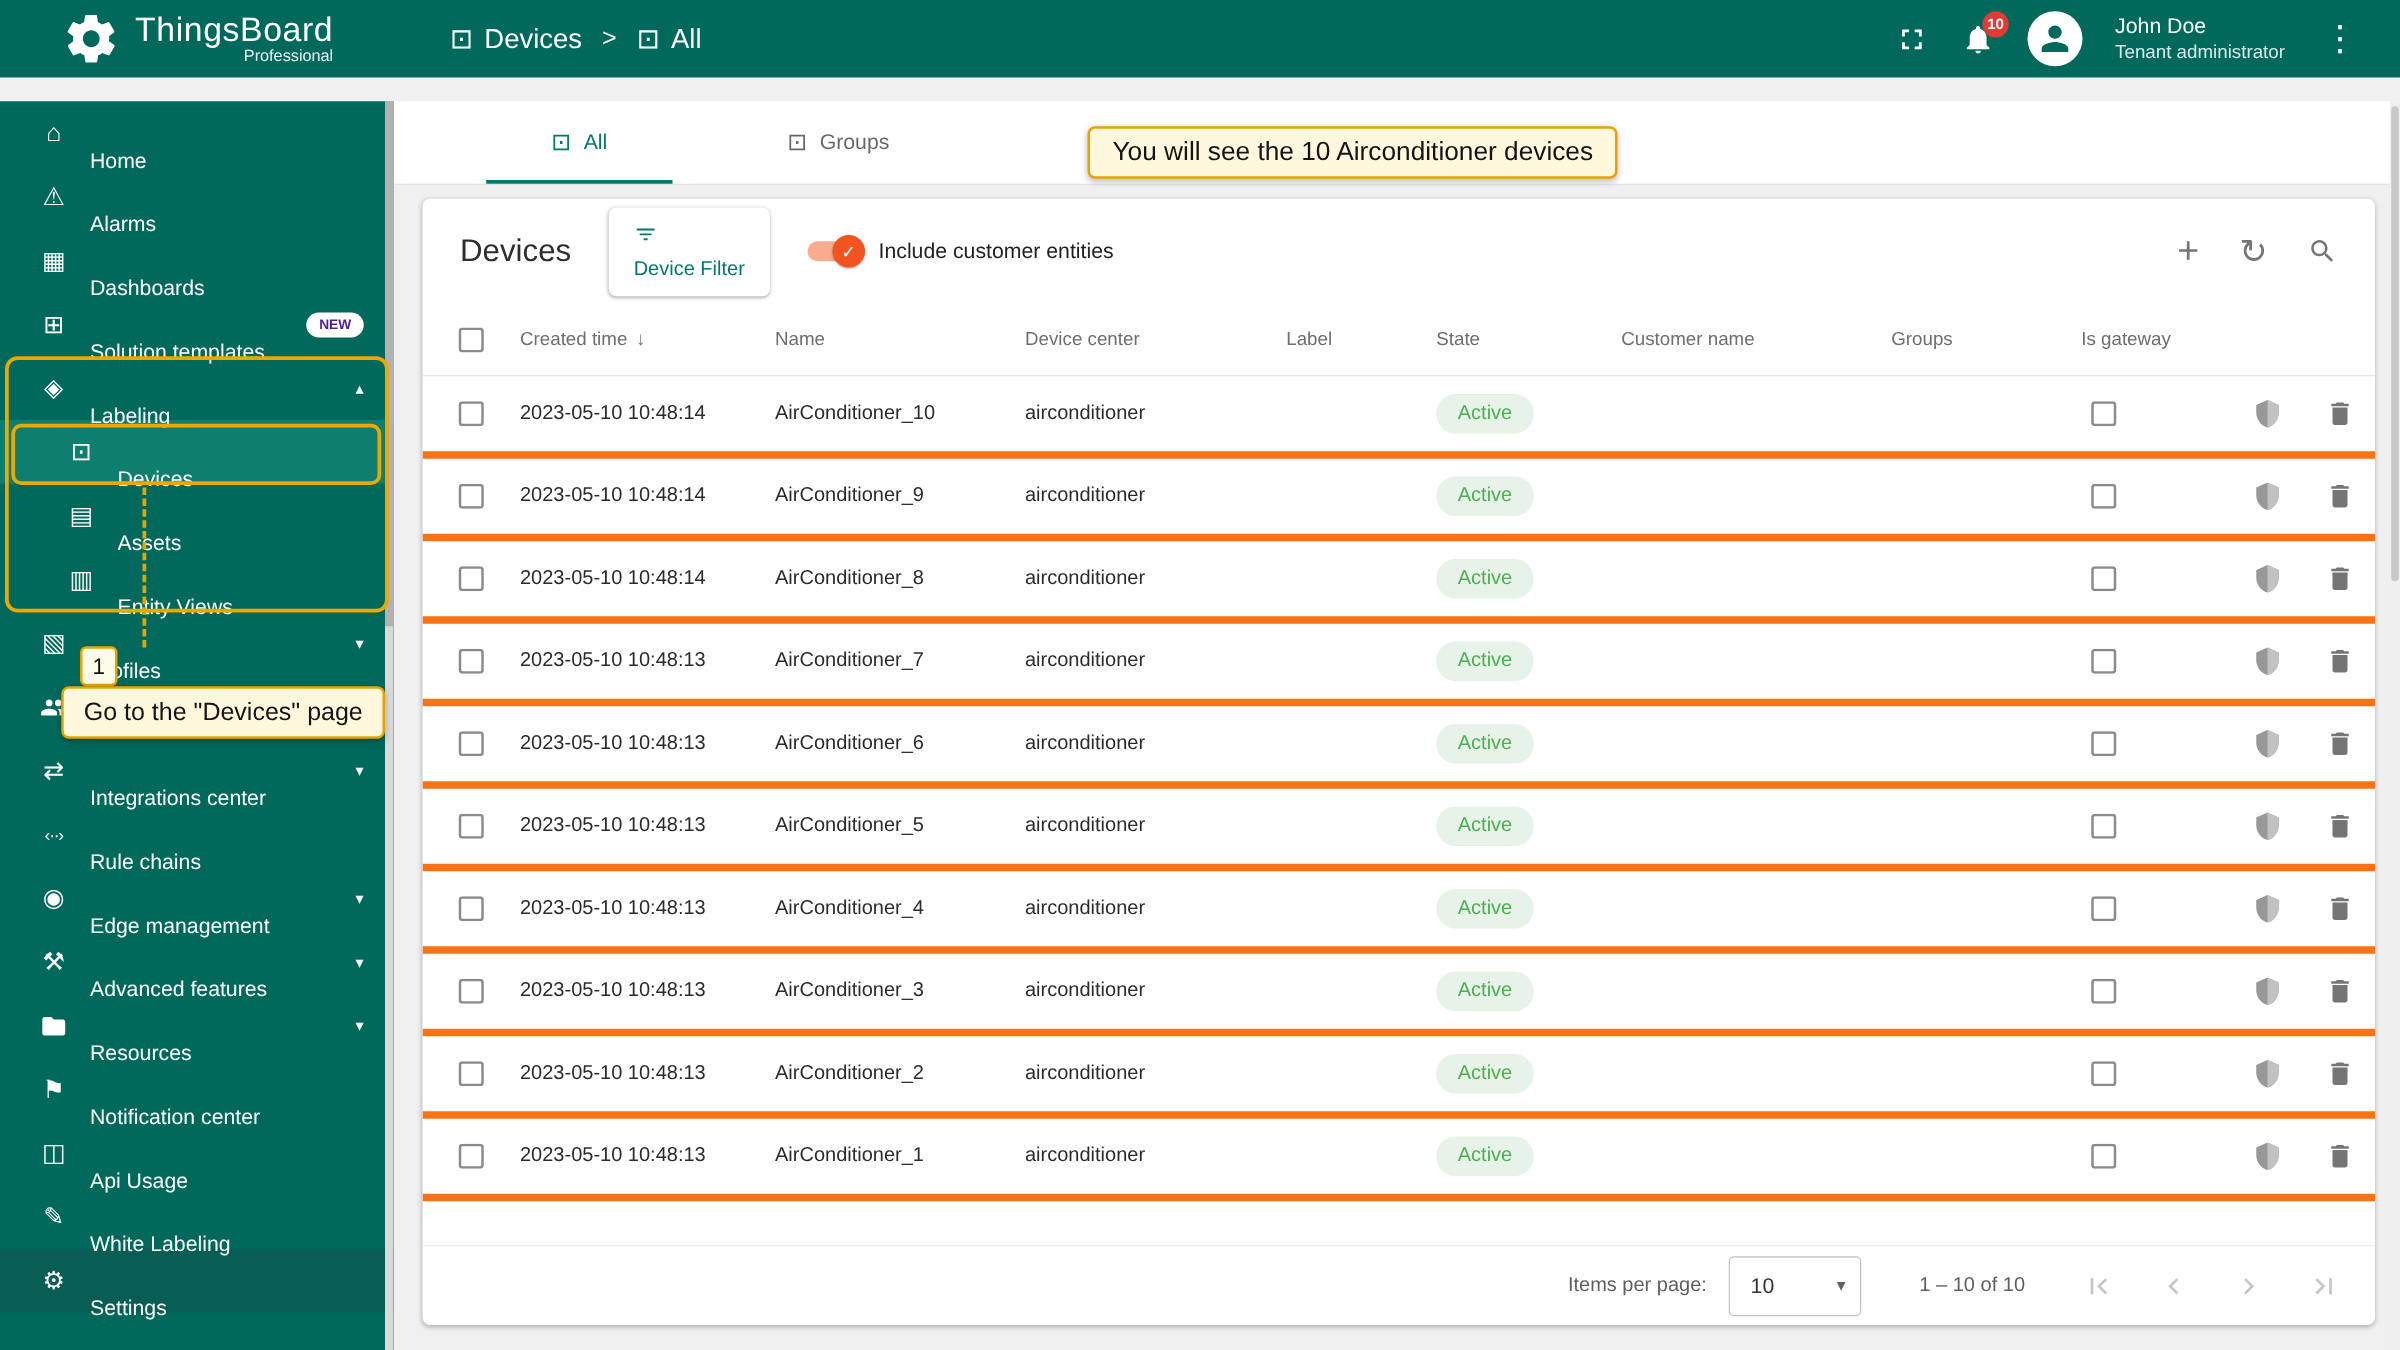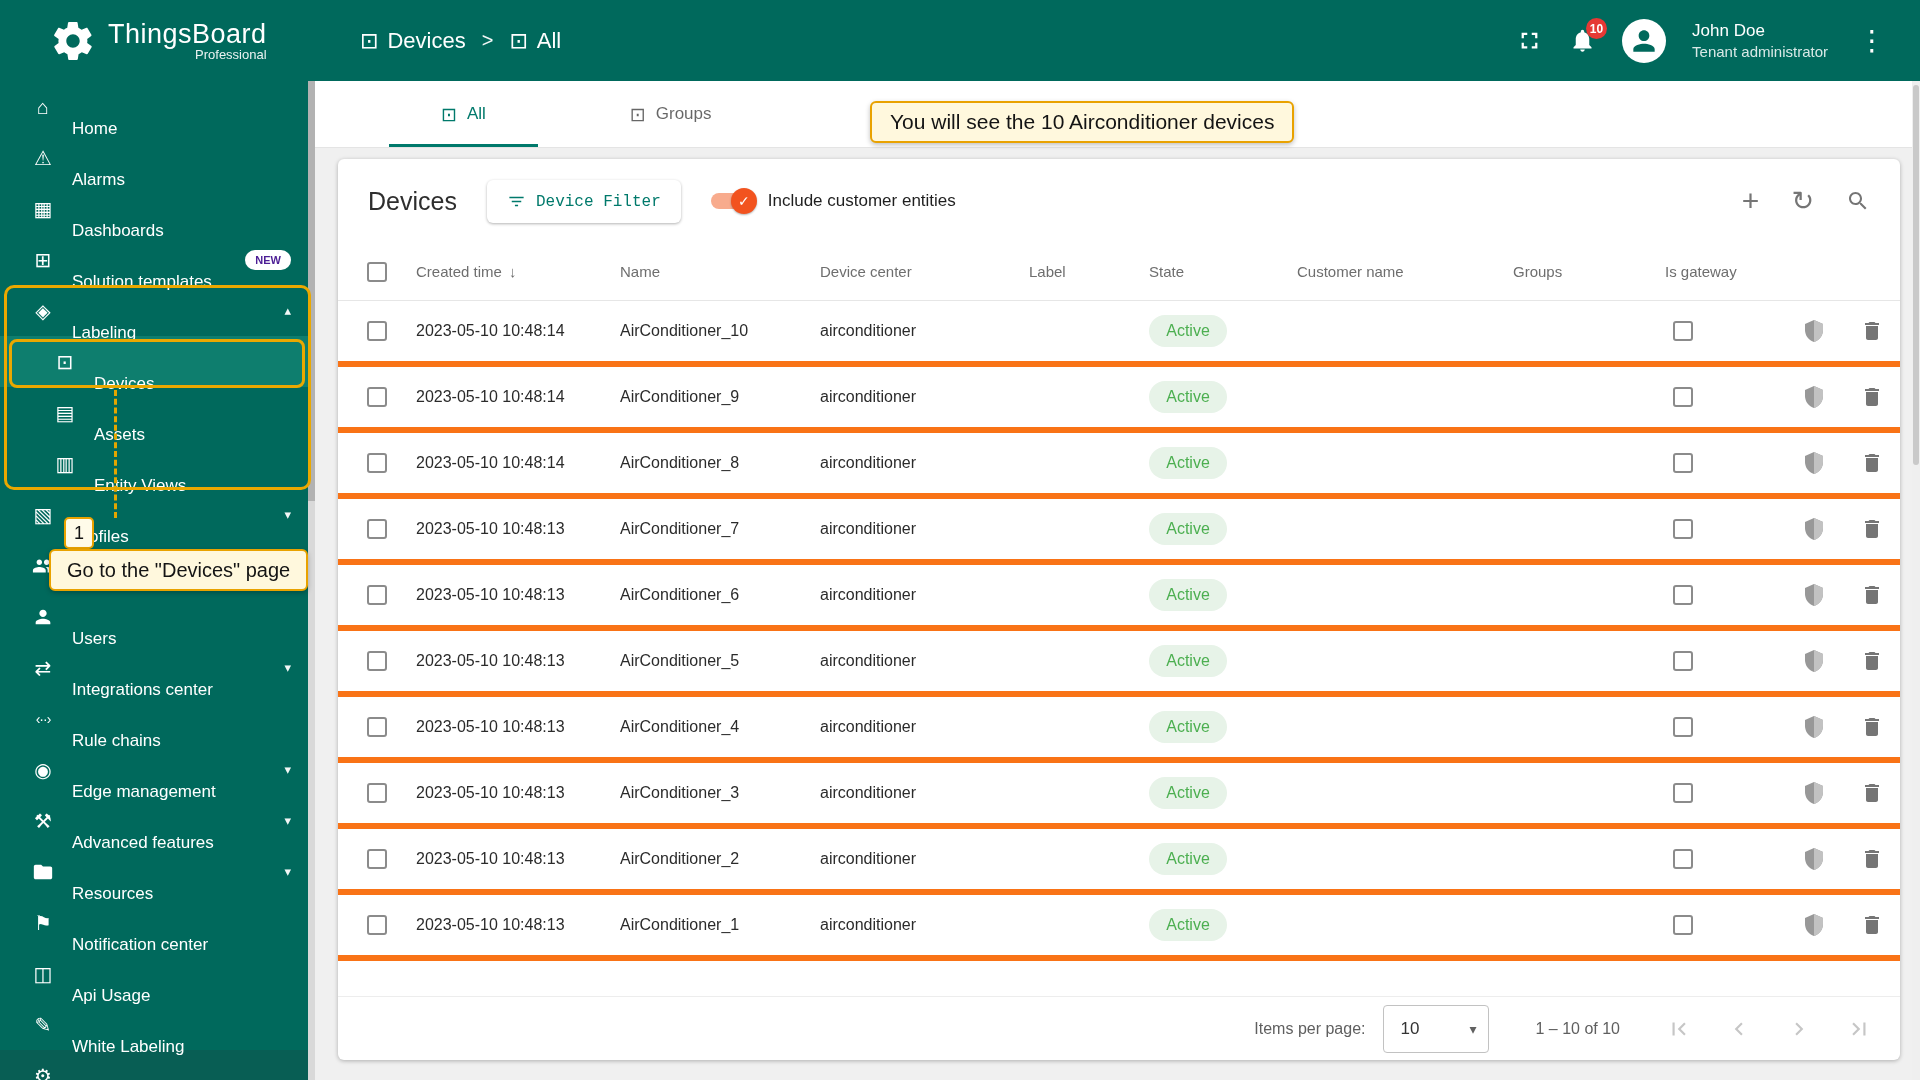--- a/index.html
+++ b/index.html
@@ -1,21 +1,21 @@
 <!DOCTYPE html>
 <html><head>
 <meta charset="utf-8">
 <style>
   * { box-sizing: border-box; margin: 0; padding: 0; }
   html, body { width: 1920px; height: 1080px; overflow: hidden; }
   body { font-family: "Liberation Sans", "DejaVu Sans", sans-serif; background: #f0f0f0; color: #212121; }
   .app { position: relative; width: 1920px; height: 1080px; overflow: hidden; }
 
   
-  .topbar { position: absolute; top: 0; left: 0; right: 0; height: 81px; background: #00695c;
+  .topbar { position: absolute; top: 0; left: 0; right: 0; height: 62px; background: #00695c;
             display: flex; align-items: center; color: #fff; z-index: 10; }
   .logo { display: flex; align-items: center; gap: 12px; padding-left: 50px; min-width: 300px; cursor: pointer; }
   .logo-gear svg { width: 46px; height: 46px; fill: #fff; display: block; }
   .brand-col { display: flex; flex-direction: column; align-items: flex-end; line-height: 1.05; }
   .brand-name { font-size: 27px; font-weight: 400; letter-spacing: .5px; }
   .brand-edition { font-size: 13px; opacity: .92; }
   .breadcrumb { display: flex; align-items: center; gap: 12px; margin-left: 60px; font-size: 22px; font-weight: 500; }
   .bc-item { display: flex; align-items: center; gap: 9px; cursor: pointer; }
   .bc-icon { font-size: 22px; line-height: 1; }
   .bc-sep { font-size: 20px; margin: 0 4px; opacity: .95; }
@@ -63,23 +63,23 @@
   .tab.active { color: #00796b; }
   .tab.active::after { content: ''; position: absolute; left: 0; right: 0; bottom: 0; height: 3px; background: #00796b; }
   .tab.second { margin-left: 40px; }
   .page-area { position: absolute; top: 67px; left: 0; right: 0; bottom: 0; background: #f0f0f0; }
 
   .card { position: absolute; left: 23px; right: 20px; top: 11px; bottom: 20px; background: #fff;
           border-radius: 6px; box-shadow: 0 1px 4px rgba(0,0,0,.28); display: flex; flex-direction: column;
           overflow: hidden; }
   .card-toolbar { height: 84px; flex: none; display: flex; align-items: center; padding: 0 30px; gap: 30px; }
   .card-title { font-size: 25px; font-weight: 400; color: #2e2e2e; }
-  .filter-btn { display: flex; align-items: flex-end; gap: 10px; background: #fff; border: none; border-radius: 6px;
+  .filter-btn { display: flex; align-items: flex-start; gap: 10px; background: #fff; border: none; border-radius: 6px;
                 box-shadow: 0 1px 3px rgba(0,0,0,.3); padding: 12px 20px; color: #00796b; font-size: 16px;
-                font-weight: 500; cursor: pointer; font-family: Liberation Mono, monospace; }
+                font-weight: 500; cursor: pointer; font-family: Liberation Sans, sans-serif; flex-direction: column; }
   .filter-btn svg { width: 19px; height: 19px; fill: #00796b; }
   .toggle-wrap { display: flex; align-items: center; gap: 15px; font-size: 17px; color: #1f1f1f; }
   .toggle { width: 42px; height: 26px; position: relative; cursor: pointer; flex: none; }
   .toggle .track { position: absolute; left: 0; right: 0; top: 5px; height: 16px; border-radius: 8px; background: #f8ab8d; }
   .toggle .knob { position: absolute; right: -4px; top: 0; width: 26px; height: 26px; border-radius: 50%;
                   background: #f2531f; color: #fff; font-size: 14px; font-weight: 700; display: flex;
                   align-items: center; justify-content: center; box-shadow: 0 1px 2px rgba(0,0,0,.3); }
   .toolbar-icons { margin-left: auto; display: flex; align-items: center; gap: 32px; color: #757575; }
   .tbi { cursor: pointer; line-height: 1; display: flex; align-items: center; }
   .tbi.glyph-plus { font-size: 30px; font-weight: 400; }
@@ -237,28 +237,20 @@
       <span class="nav-label">Profiles</span>
       <span class="nav-chevron">▾</span>
     </div>
     <div class="nav-item">
       <span class="mi">
         <svg viewBox="0 0 24 24">
             <path d="M16 11c1.66 0 2.99-1.34 2.99-3S17.66 5 16 5s-3 1.34-3 3 1.34 3 3 3zm-8 0c1.66 0 2.99-1.34 2.99-3S9.66 5 8 5 5 6.34 5 8s1.34 3 3 3zm0 2c-2.33 0-7 1.17-7 3.5V19h14v-2.5C15 14.17 10.33 13 8 13zm8 0c-.29 0-.62.02-.97.05 1.16.84 1.97 1.97 1.97 3.45V19h6v-2.5c0-2.33-4.67-3.5-7-3.5z"></path>
           </svg>
       </span>
       <span class="nav-label"></span>
-    </div>
-    <div class="nav-item">
-      <span class="mi">
-        <svg viewBox="0 0 24 24">
-            <path d="M12 12c2.21 0 4-1.79 4-4s-1.79-4-4-4-4 1.79-4 4 1.79 4 4 4zm0 2c-2.67 0-8 1.34-8 4v2h16v-2c0-2.66-5.33-4-8-4z"></path>
-          </svg>
-      </span>
-      <span class="nav-label">Users</span>
     </div>
     <div class="nav-item">
       <span class="mi">⇄</span>
       <span class="nav-label">Integrations center</span>
       <span class="nav-chevron">▾</span>
     </div>
     <div class="nav-item">
       <span class="mi small-glyph">‹··›</span>
       <span class="nav-label">Rule chains</span>
     </div>

